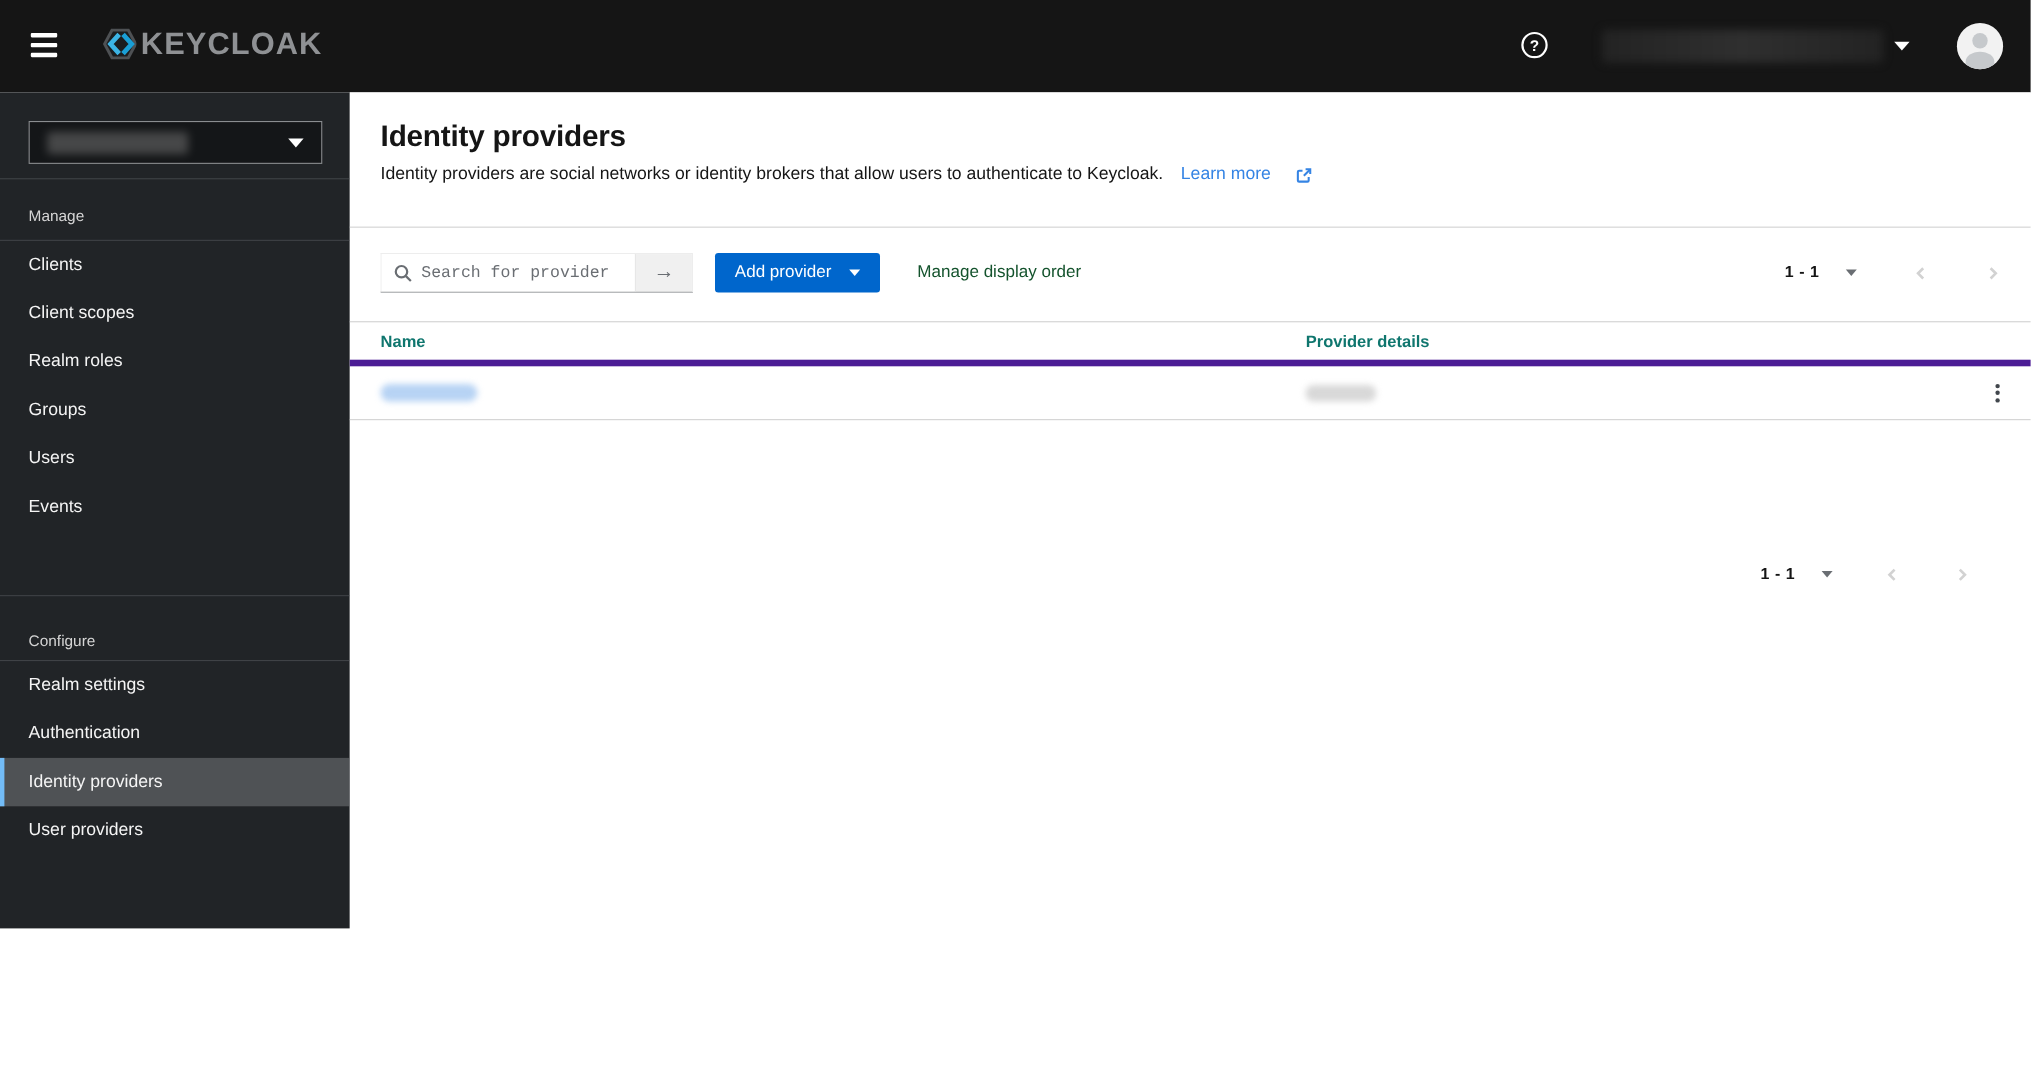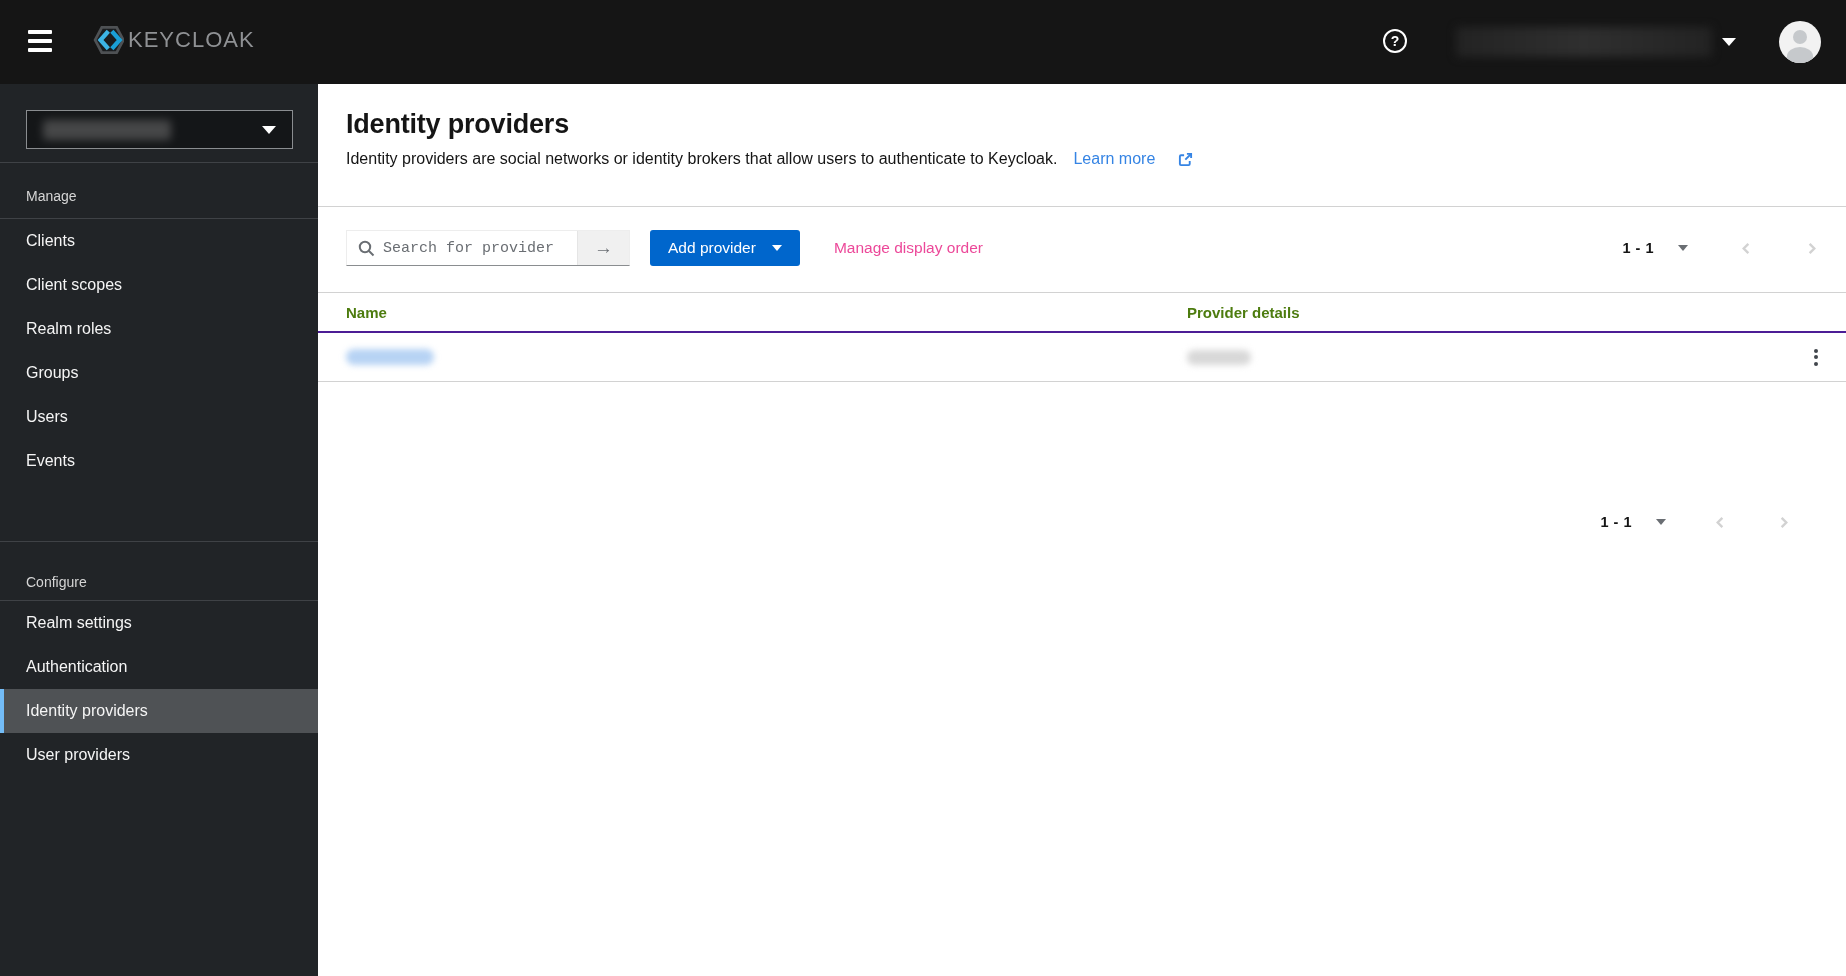--- a/index.html
+++ b/index.html
@@ -6,40 +6,40 @@
   html,body { width:1846px; height:976px; overflow:hidden; background:#fff;
     font-family:"Liberation Sans", sans-serif; }
 
   
   .topnav { position:absolute; top:0; left:0; width:1846px; height:84px;
     background:#151515; display:flex; align-items:center; }
   .hamburger { position:absolute; left:28px; top:30px; width:24px; height:22px;
     display:flex; flex-direction:column; justify-content:space-between; cursor:pointer; }
   .hamburger span { display:block; height:4px; background:#fff; border-radius:1px; }
   .brand { position:absolute; left:84px; top:20px; display:flex; align-items:center; }
-  .brand-text { color:#8f9194; font-size:22px; font-weight:normal; letter-spacing:1px;
+  .brand-text { color:#8f9194; font-size:28px; font-weight:bold; letter-spacing:1px;
     margin-left:4px;text-align:center; }
   .help-badge { position:absolute; left:1383px; top:29px; width:24px; height:24px;
     border:2px solid #fff; border-radius:50%; color:#fff; font-size:14px; font-weight:bold;
     display:flex; align-items:center; justify-content:center; cursor:pointer; }
   .user-area { position:absolute; left:1456px; top:24px; width:282px; height:36px;
     display:flex; align-items:center; cursor:pointer; }
   .user-blur { width:256px; height:30px; background:linear-gradient(90deg,#232323,#2f2f2f,#232323);
     border-radius:4px; filter:blur(4px); }
   .caret-down-white { width:0; height:0; border-left:7px solid transparent;
     border-right:7px solid transparent; border-top:8px solid #fff; margin-left:10px; }
   .avatar { position:absolute; left:1779px; top:21px; width:42px; height:42px;
     border-radius:50%; background:#f2f2f2; overflow:hidden; cursor:pointer; }
   .avatar .head { position:absolute; left:14px; top:9px; width:14px; height:14px;
     border-radius:50%; background:#c6c9cc; }
   .avatar .body { position:absolute; left:8px; top:26px; width:26px; height:18px;
     border-radius:50% 50% 0 0; background:#c6c9cc; }
 
   
-  .sidebar { position:absolute; top:84px; left:0; width:318px; height:892px;
+  .sidebar { position:absolute; top:84px; left:0; width:318px; height:760px;
     background:#212427; color:#fff; }
   .realm-select { position:absolute; left:26px; top:26px; width:267px; height:39px;
     background:#141618; border:1px solid #8a8d90; display:flex; align-items:center;
     padding:0 16px; cursor:pointer; }
   .realm-blur { width:128px; height:20px; background:#707070; opacity:.55;
     border-radius:3px; filter:blur(4px); }
   .realm-select .caret-down-white { margin-left:auto; border-left-width:7px;
     border-right-width:7px; border-top-width:8px; }
   .nav-divider { position:absolute; left:0; width:318px; height:1px; background:#3f4246; }
   .nav-section-label { position:absolute; left:26px; font-size:14px; color:#d5d5d5; }
@@ -70,37 +70,37 @@
     font-family:Liberation Mono, monospace; }
   .search-input::placeholder { color:#6a6e73; }
   .search-icon { position:absolute; left:11px; top:9px; }
   .search-submit { width:52px; background:#f0f0f0; border:none; border-left:1px solid #e5e5e5;
     font-size:19px; color:#6a6e73; cursor:pointer; }
   .btn-primary { margin-left:20px; height:36px; padding:0 18px; background:#0066cc;
     color:#fff; border:none; border-radius:3px; font-size:15.5px; cursor:pointer;
     display:flex; align-items:center; gap:16px; font-family:"Liberation Sans", sans-serif; }
   .btn-primary .caret { width:0; height:0; border-left:5.5px solid transparent;
     border-right:5.5px solid transparent; border-top:6px solid #fff; }
-  .link-action { margin-left:34px; color:#ec4899; font-size:15.5px; cursor:pointer;
+  .link-action { margin-left:34px; color:#14532d; font-size:15.5px; cursor:pointer;
     text-decoration:none; }
 
   .pagination { display:flex; align-items:center;gap:12px; }
   .pagination.top { position:absolute; top:146px; right:28px; height:36px; }
   .pagination.bottom { position:absolute; top:418px; right:56px; height:40px; }
   .page-range { font-size:14.5px; font-weight:bold; color:#151515; letter-spacing:.5px; }
   .range-caret { width:0; height:0; border-left:5px solid transparent;
     border-right:5px solid transparent; border-top:6px solid #6a6e73; margin-left:12px;
     cursor:pointer; }
   .chev { margin-left:40px; cursor:default; display:flex; align-items:center; }
 
   .ip-table { position:absolute; top:208px; left:0; width:1528px; }
   .t-row { display:grid; grid-template-columns:841px auto 60px; align-items:center;
     padding-left:28px; }
-  .t-head { height:41px; border-top:1px solid #d2d2d2; border-bottom:2px solid #4c1d95;
-    font-size:15px; font-weight:bold; color:#4d7c0f; }
+  .t-head { height:41px; border-top:1px solid #d2d2d2; border-bottom:6px solid #4c1d95;
+    font-size:15px; font-weight:bold; color:#0f766e; }
   .t-body-row { height:49px; border-bottom:1px solid #d2d2d2; }
   .blur-name { width:88px; height:16px; background:#b7d3f4; border-radius:8px;
     filter:blur(3px); cursor:pointer; }
   .blur-details { width:64px; height:15px; background:#d8d8d8; border-radius:7px;
     filter:blur(3px); }
   .kebab { width:36px; height:36px; display:flex; flex-direction:column; gap:2.5px;
     align-items:center; justify-content:center; cursor:pointer; justify-self:center; }
   .kebab i { width:4px; height:4px; border-radius:50%; background:#41464c; }
 </style>
 </head>

